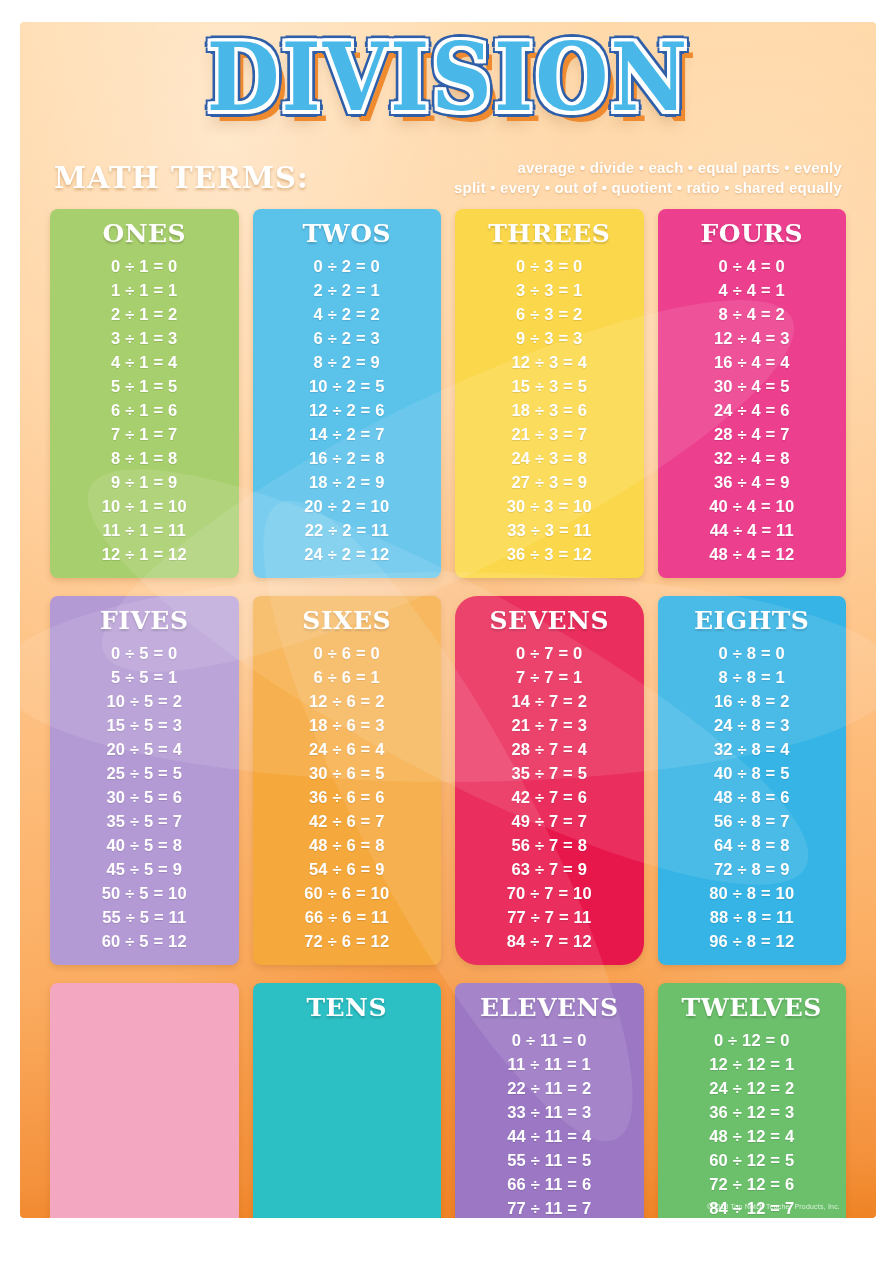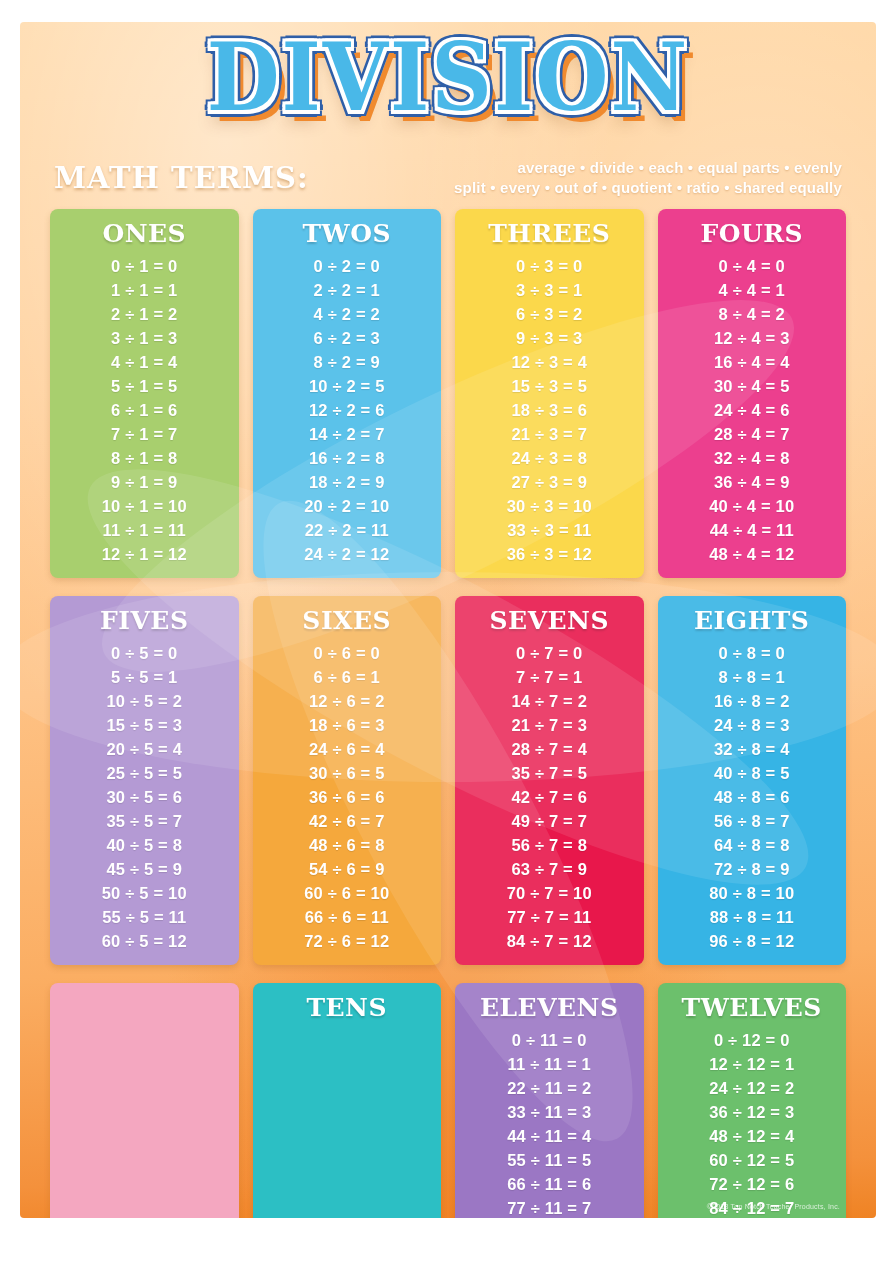--- a/index.html
+++ b/index.html
@@ -281,21 +281,21 @@
             <div class="row">30 ÷ 6 = 5</div>
             <div class="row">36 ÷ 6 = 6</div>
             <div class="row">42 ÷ 6 = 7</div>
             <div class="row">48 ÷ 6 = 8</div>
             <div class="row">54 ÷ 6 = 9</div>
             <div class="row">60 ÷ 6 = 10</div>
             <div class="row">66 ÷ 6 = 11</div>
             <div class="row">72 ÷ 6 = 12</div>
           </div>
         </div>
-        <div class="card" style="background: rgb(232, 23, 75);">
+        <div class="card" style="background: rgb(232, 23, 75); border-radius: 22px;">
           <div class="card-title">SEVENS</div>
           <div class="rows">
             <div class="row">0 ÷ 7 = 0</div>
             <div class="row">7 ÷ 7 = 1</div>
             <div class="row">14 ÷ 7 = 2</div>
             <div class="row">21 ÷ 7 = 3</div>
             <div class="row">28 ÷ 7 = 4</div>
             <div class="row">35 ÷ 7 = 5</div>
             <div class="row">42 ÷ 7 = 6</div>
             <div class="row">49 ÷ 7 = 7</div>

